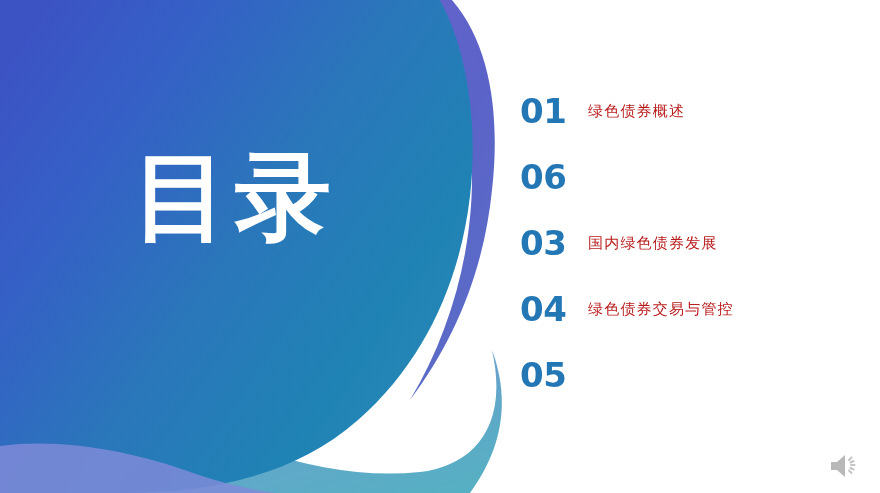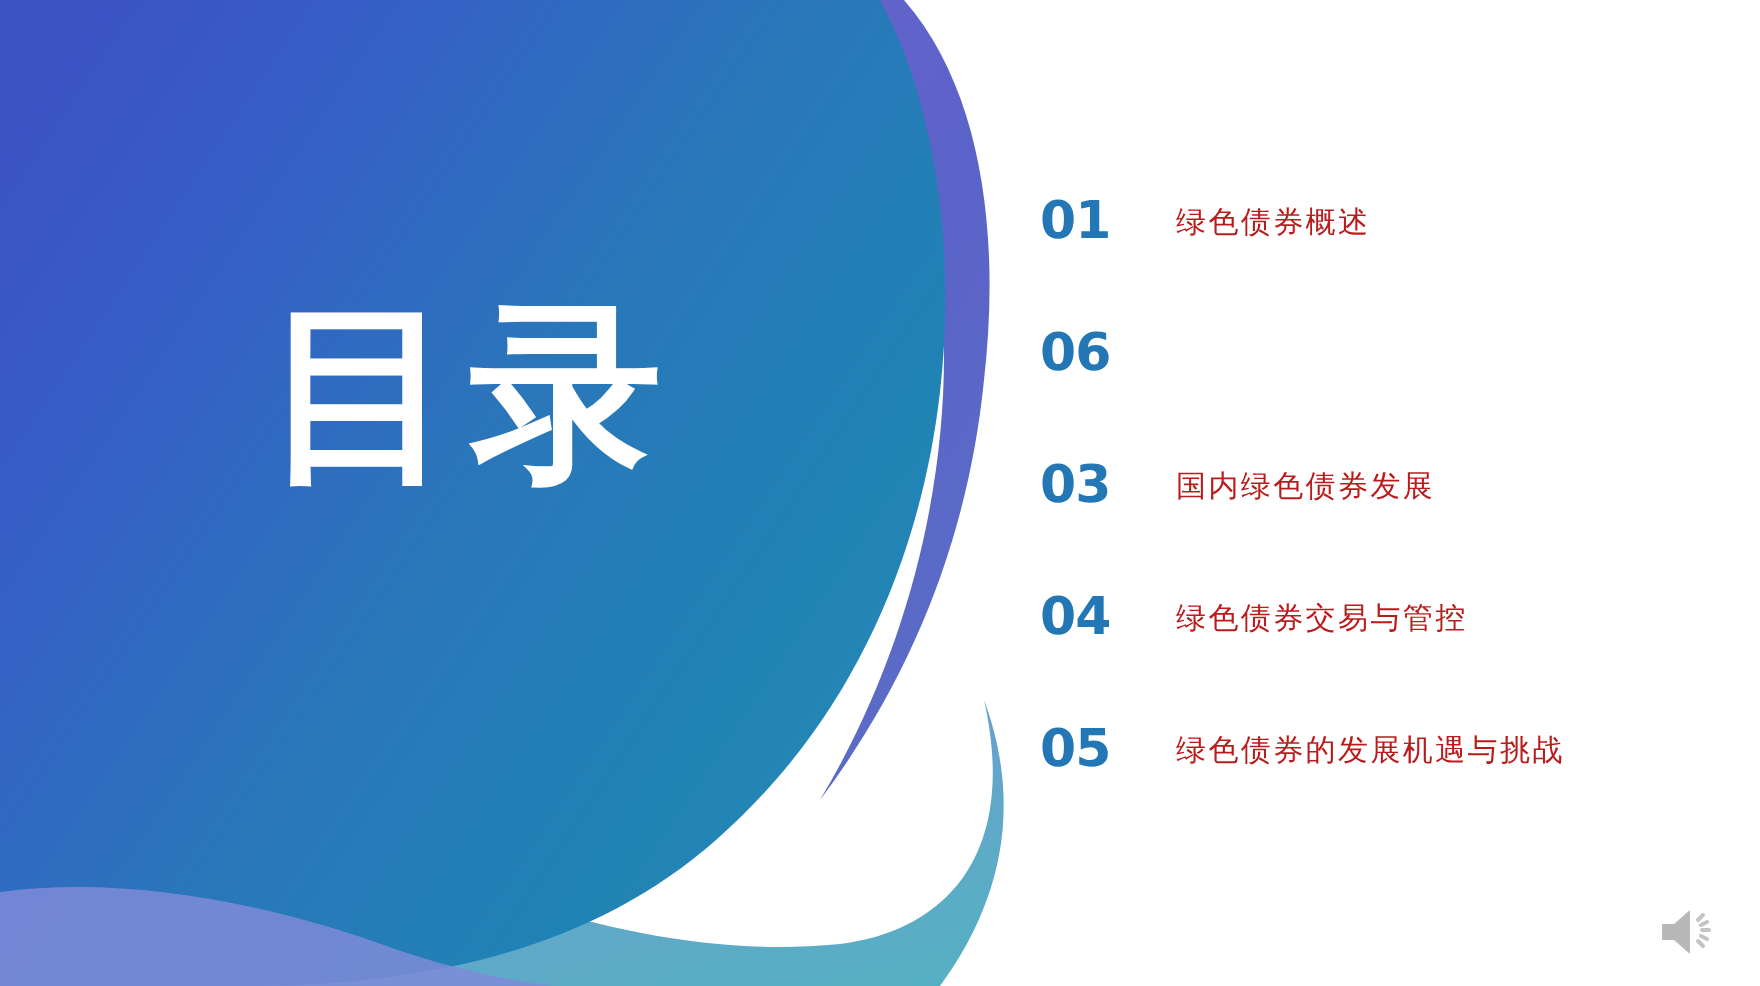--- a/index.html
+++ b/index.html
@@ -55,21 +55,21 @@
   }
   .agenda-item {
     display: flex;
     align-items: center;
     height: 66px;
   }
   .item-number {
     width: 68px;
     flex: 0 0 68px;
     color: #2377B5;
-    font-size: 26px;
+    font-size: 34px;
     font-weight: bold;
     letter-spacing: -0.5px;
     font-family: "DejaVu Sans", "Liberation Sans", sans-serif;
     line-height: 1;
   }
   .item-label {
     color: #b91c1c;
     font-size: 15px;
     letter-spacing: 1.2px;
     font-family: "DejaVu Sans", "Liberation Sans", sans-serif;
@@ -156,21 +156,20 @@
       <span class="item-label">国内绿色债券发展</span>
     </div>
 
     <div class="agenda-item">
       <span class="item-number">04</span>
       <span class="item-label">绿色债券交易与管控</span>
     </div>
 
     <div class="agenda-item">
       <span class="item-number">05</span>
-      <span class="item-label">绿色债券的发展机遇与挑战</span>
     </div>
 
   </div>
 
   <svg class="speaker-icon" viewBox="0 0 34 30" xmlns="http://www.w3.org/2000/svg">
     <path d="M 3,11 L 9,11 L 17,4 L 17,26 L 9,19 L 3,19 Z" fill="#B8B8B8"></path>
     <g stroke="#C4C4C4" stroke-width="2" stroke-linecap="round" fill="none">
       <path d="M 21,9 L 23.5,6.5"></path>
       <path d="M 23,14 L 26.5,14"></path>
       <path d="M 21,19.5 L 23.5,22"></path>

